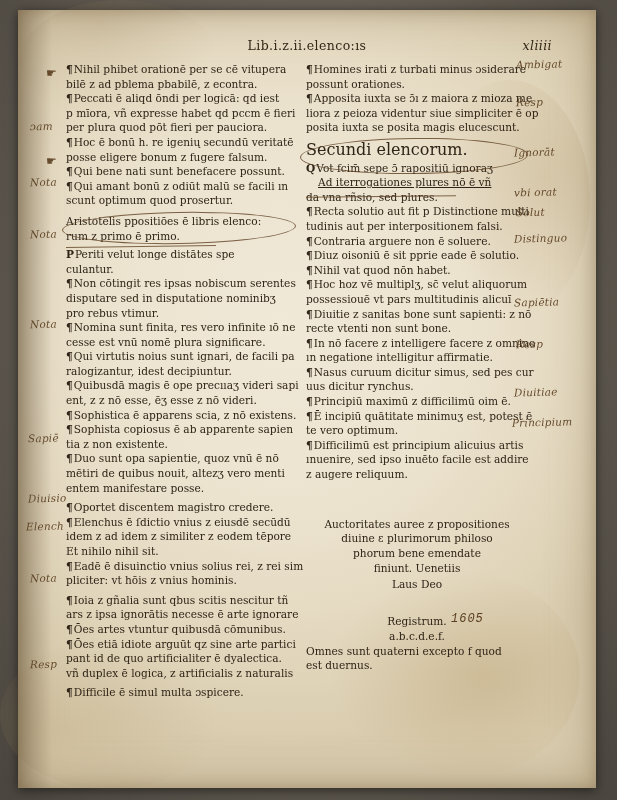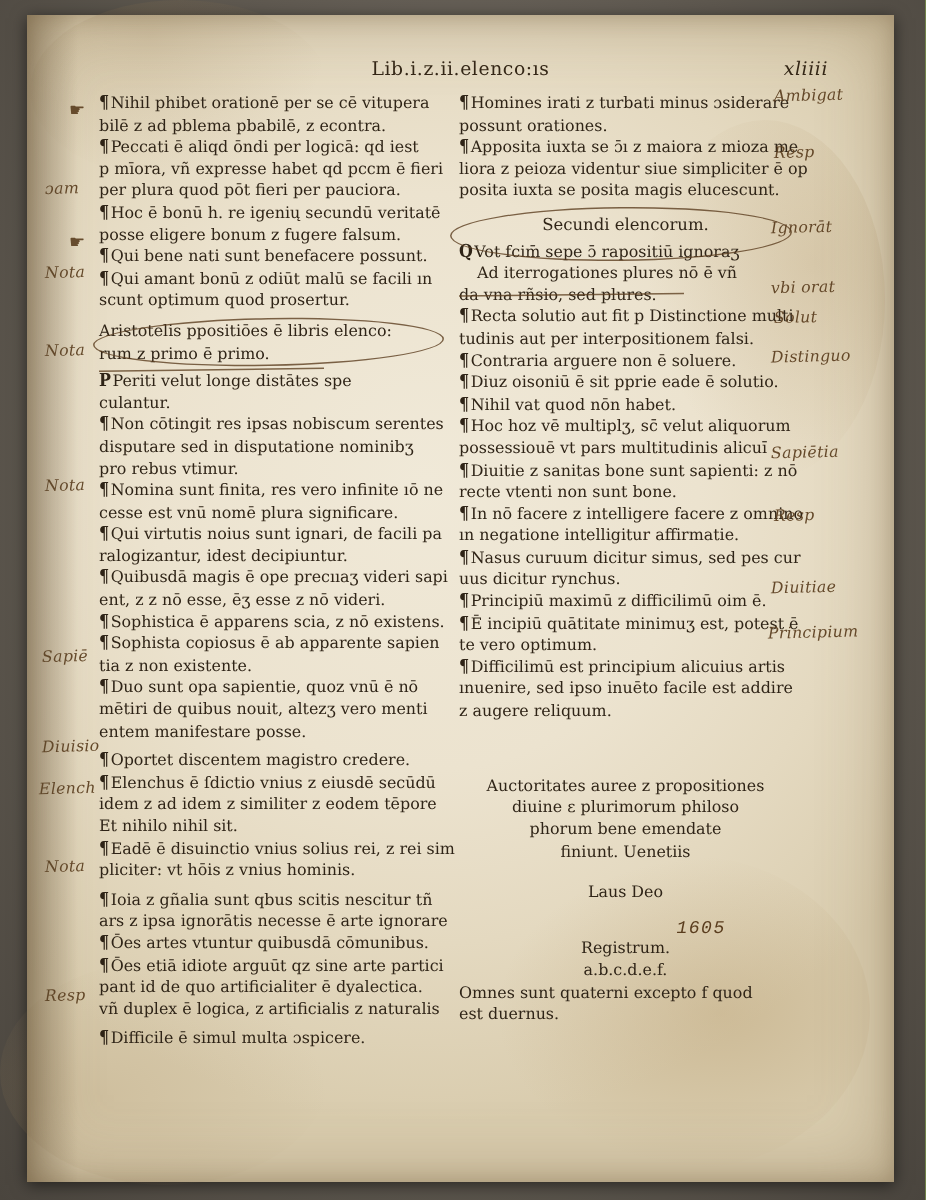--- a/index.html
+++ b/index.html
@@ -92,25 +92,24 @@
     color: #2f2417;
     text-align: justify;
   }
   .col-left  { left: 66px;  width: 222px; }
   .col-right { left: 306px; width: 222px; }
   .line {
     white-space: nowrap;
     overflow: visible;
     position: relative;
   }
-  .line.indent { padding-left: 12px; }
+  .line.indent { padding-left: 12px; text-decoration: underline; }
   .line.ctr { text-align: center; white-space: normal; }
   .sec-head {
-    text-align: center;
-    font-size: 11px;
+    font-size: 16px;
     margin-top: 4px;
     margin-bottom: 2px;
   }
   .blank { height: 14.6px; }
 
   
   .pmark {
     display: inline-block;
     font-weight: bold;
     margin-right: 1px;
@@ -256,21 +255,21 @@
     <div class="line"><span>ınuenire, sed ipso inuēto facile est addire</span></div>
     <div class="line"><span>z augere reliquum.</span></div>
 
     <div class="blank"></div>
     <div class="blank"></div>
 
     <div class="line ctr" style="margin-top:6px"><span>Auctoritates auree z propositiones</span></div>
     <div class="line ctr"><span>diuine ɛ plurimorum philoso</span></div>
     <div class="line ctr"><span>phorum bene emendate</span></div>
     <div class="line ctr"><span>finiunt. Uenetiis</span></div>
-    <div class="line ctr" style="margin-top:13px">Laus Deo</div>
+    <div class="line ctr" style="margin-top:2px">Laus Deo</div>
 
     <div class="blank"></div>
     <div class="line ctr" style="margin-top:8px">Registrum.</div>
     <div class="line ctr">a.b.c.d.e.f.</div>
     <div class="line"><span>Omnes sunt quaterni excepto f quod</span></div>
     <div class="line"><span>est duernus.</span></div>
   </div>
 
   <div class="loop" style="left:62px; top:212px; width:232px; height:30px; transform:rotate(-1deg);"></div>
   <div class="loop" style="left:300px; top:138px; width:226px; height:34px; transform:rotate(-0.6deg);"></div>

